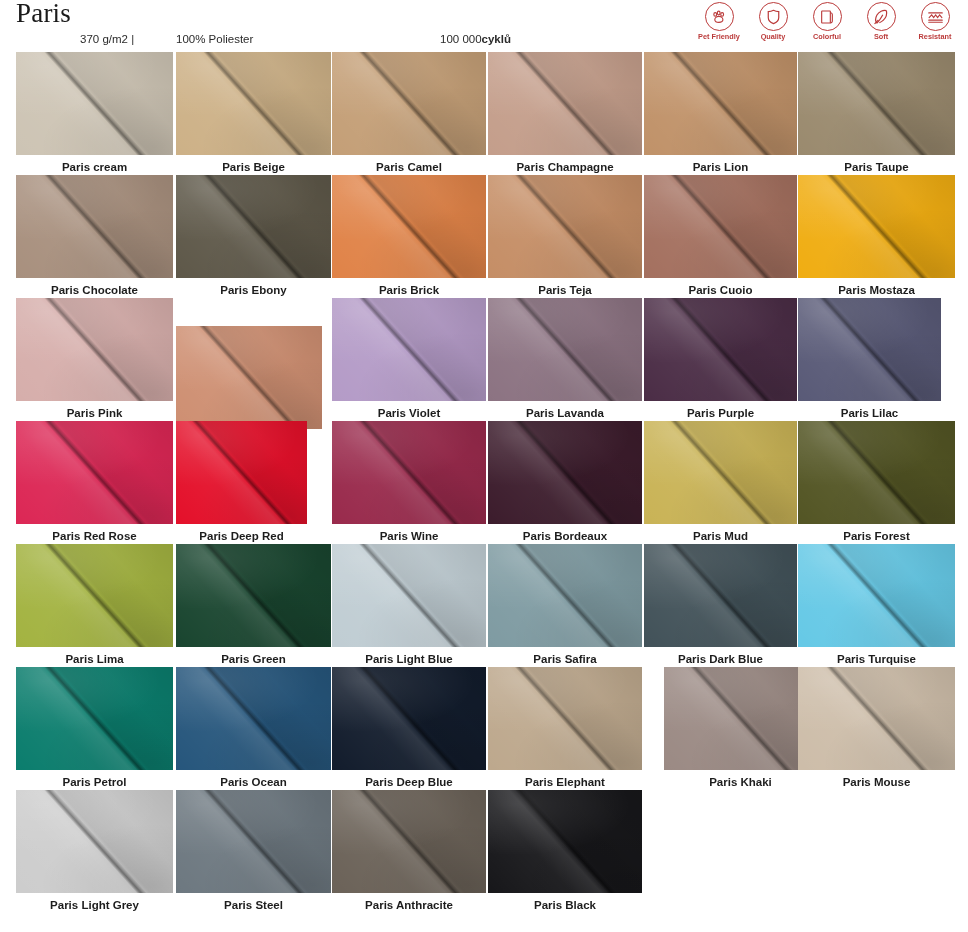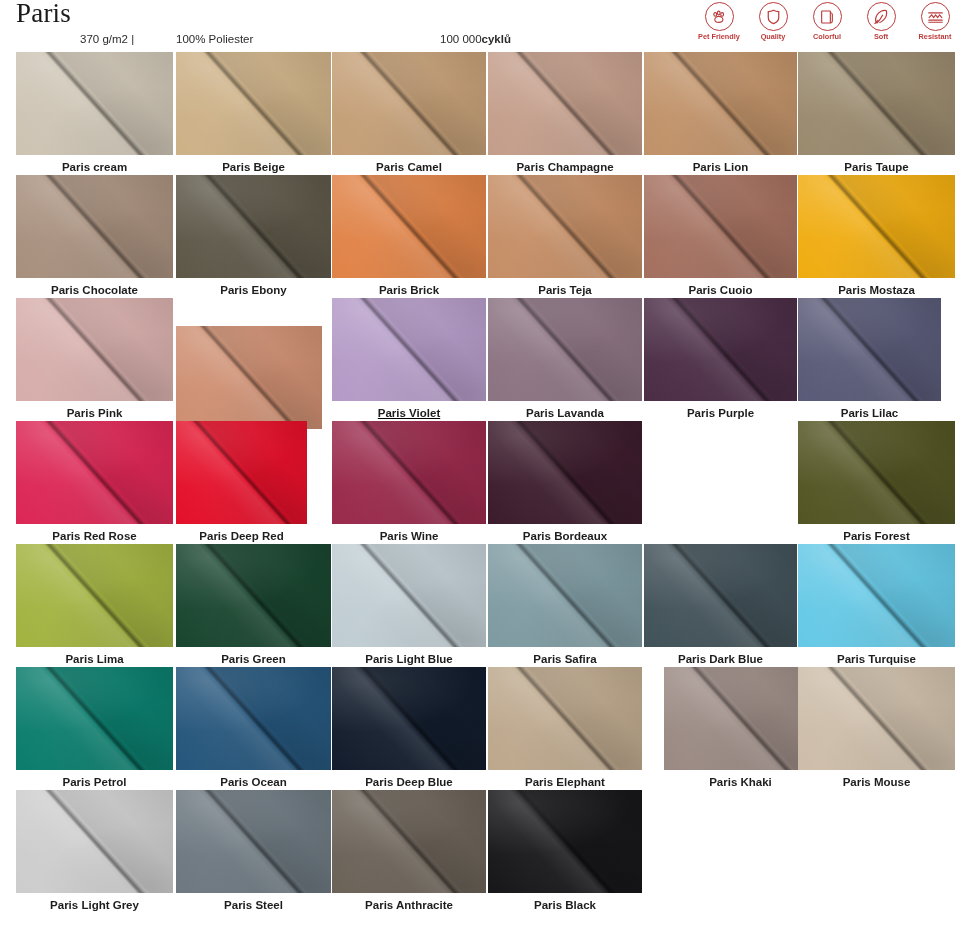--- a/index.html
+++ b/index.html
@@ -339,21 +339,21 @@
       </div>
       <div class="cell" style="left: 176px; width: 146px; margin-top: 28px;">
         <div class="swatch" style="background: rgb(206, 143, 114);">
           <div class="fold-hi"></div>
           <div class="fold-lo"></div>
           <div class="crease"></div>
           <div class="sheen"></div>
         </div>
         <div class="cell-label">Paris Salmon</div>
       </div>
-      <div class="cell" style="left: 332px; width: 154px; text-decoration: underline;">
+      <div class="cell" style="left: 332px; width: 154px;">
         <div class="swatch" style="background: rgb(180, 155, 199);">
           <div class="fold-hi"></div>
           <div class="fold-lo"></div>
           <div class="crease"></div>
           <div class="sheen"></div>
         </div>
         <div class="cell-label">Paris Violet</div>
       </div>
       <div class="cell" style="left: 488px; width: 154px;">
         <div class="swatch" style="background: rgb(140, 115, 130);">
@@ -413,20 +413,29 @@
       </div>
       <div class="cell" style="left: 488px; width: 154px;">
         <div class="swatch" style="background: rgb(60, 28, 44);">
           <div class="fold-hi"></div>
           <div class="fold-lo"></div>
           <div class="crease"></div>
           <div class="sheen"></div>
         </div>
         <div class="cell-label">Paris Bordeaux</div>
       </div>
+      <div class="cell" style="left: 644px; width: 153px;">
+        <div class="swatch" style="background: rgb(201, 179, 86);">
+          <div class="fold-hi"></div>
+          <div class="fold-lo"></div>
+          <div class="crease"></div>
+          <div class="sheen"></div>
+        </div>
+        <div class="cell-label">Paris Mud</div>
+      </div>
       <div class="cell" style="left: 798px; width: 157px;">
         <div class="swatch" style="background: rgb(83, 85, 36);">
           <div class="fold-hi"></div>
           <div class="fold-lo"></div>
           <div class="crease"></div>
           <div class="sheen"></div>
         </div>
         <div class="cell-label">Paris Forest</div>
       </div>
     </div>

